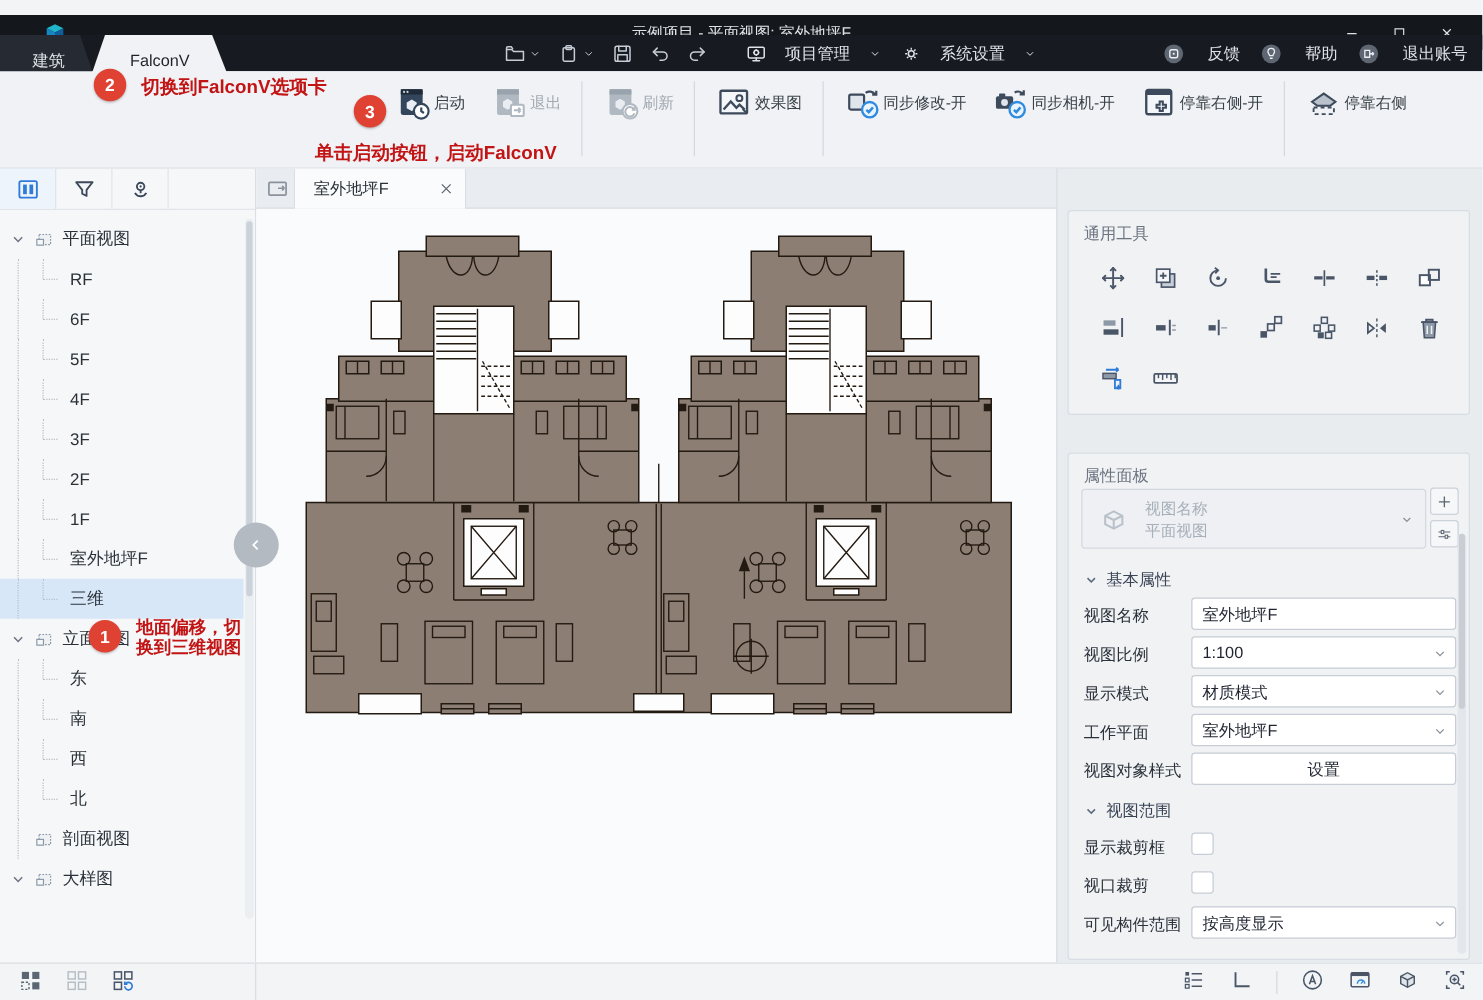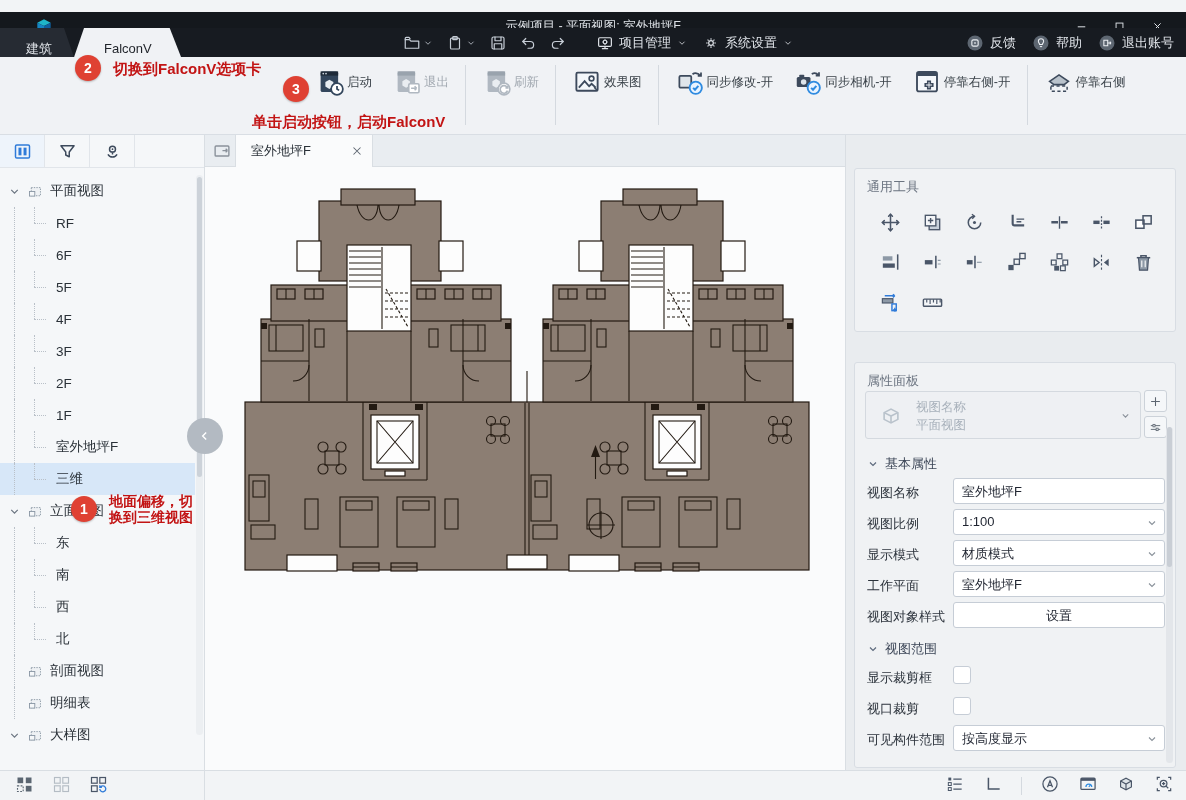--- a/index.html
+++ b/index.html
@@ -21,25 +21,25 @@
   .tabs { position:absolute; left:0; top:0; height:29px; display:flex; }
   .tab { height:41px; display:flex; align-items:center; justify-content:center; font-size:13px; padding:0 26px; }
   .tab.dark { background:#262b33; color:#dfe3e8; clip-path:polygon(0 0,calc(100% - 14px) 0,100% 100%,0 100%); }
   .tab.light { background:#f0f2f5; color:#1f2329; margin-left:-8px;
     clip-path:polygon(14px 0,calc(100% - 16px) 0,100% 100%,0 100%); padding:0 34px; }
   .quicktools { position:absolute; left:400px; top:0; height:29px; display:flex; align-items:center; gap:6px; color:#c6cdd6; }
   .qt { display:flex; align-items:center; gap:1px; padding:0 3px; }
   .qt svg.ic { width:18px; height:18px; }
   .qt svg.chev { width:12px; height:12px; }
   .menus { position:absolute; left:596px; top:0; height:29px; display:flex; align-items:center; gap:14px; color:#dfe3e8; }
-  .menuitem { display:flex; align-items:center; gap:5px; }
+  .menuitem { display:flex; align-items:center; gap:14px; }
   .menuitem svg.ic { width:18px; height:18px; }
   .menuitem svg.chev { width:12px; height:12px; }
   .account { position:absolute; right:12px; top:0; height:29px; display:flex; align-items:center; gap:16px; color:#dfe3e8; }
-  .acct { display:flex; align-items:center; gap:6px;text-align:right; }
+  .acct { display:flex; align-items:center; gap:18px;text-align:right; }
   .acct svg { width:18px; height:18px; }
 
   
   .ribbon { position:absolute; left:0; top:57px; width:100%; height:78px; background:#f0f2f5;
     border-bottom:1px solid #d9dee4; }
   .ribbon-row { position:absolute; left:305px; top:6px; display:flex; align-items:flex-start; }
   .rbtn { display:flex; flex-direction:row; align-items:center; gap:2px; padding:4px 10px; min-width:52px; }
   .rbtn svg { width:30px; height:30px; }
   .rbtn .rlabel { font-size:12.5px; color:#3a4249; white-space:nowrap; }
   .rbtn.disabled .rlabel { color:#a2a9b1; }
@@ -483,28 +483,20 @@
             <span class="guideh"></span>
             <span class="llabel">北</span>
           </div>
           <div class="trow">
             <span class="guide"></span>
             <svg class="gicon" viewBox="0 0 24 24">
               <rect x="6" y="6.5" width="13" height="11.5" fill="#eef1f4" stroke="#8a97a5" stroke-width="1.3" stroke-dasharray="2 1.6"></rect>
               <rect x="3.5" y="12" width="7.5" height="6.5" fill="#f5f7f9" stroke="#8a97a5" stroke-width="1.3"></rect>
             </svg>
             <span class="glabel">剖面视图</span>
-          </div>
-          <div class="trow">
-            <span class="guide"></span>
-            <svg class="gicon" viewBox="0 0 24 24">
-              <rect x="6" y="6.5" width="13" height="11.5" fill="#eef1f4" stroke="#8a97a5" stroke-width="1.3" stroke-dasharray="2 1.6"></rect>
-              <rect x="3.5" y="12" width="7.5" height="6.5" fill="#f5f7f9" stroke="#8a97a5" stroke-width="1.3"></rect>
-            </svg>
-            <span class="glabel">明细表</span>
           </div>
           <div class="trow">
             <svg class="chev" viewBox="0 0 24 24">
               <path d="M6 9l6 6 6-6" stroke="currentColor" stroke-width="2.2" fill="none"></path>
             </svg>
             <svg class="gicon" viewBox="0 0 24 24">
               <rect x="6" y="6.5" width="13" height="11.5" fill="#eef1f4" stroke="#8a97a5" stroke-width="1.3" stroke-dasharray="2 1.6"></rect>
               <rect x="3.5" y="12" width="7.5" height="6.5" fill="#f5f7f9" stroke="#8a97a5" stroke-width="1.3"></rect>
             </svg>
             <span class="glabel">大样图</span>

